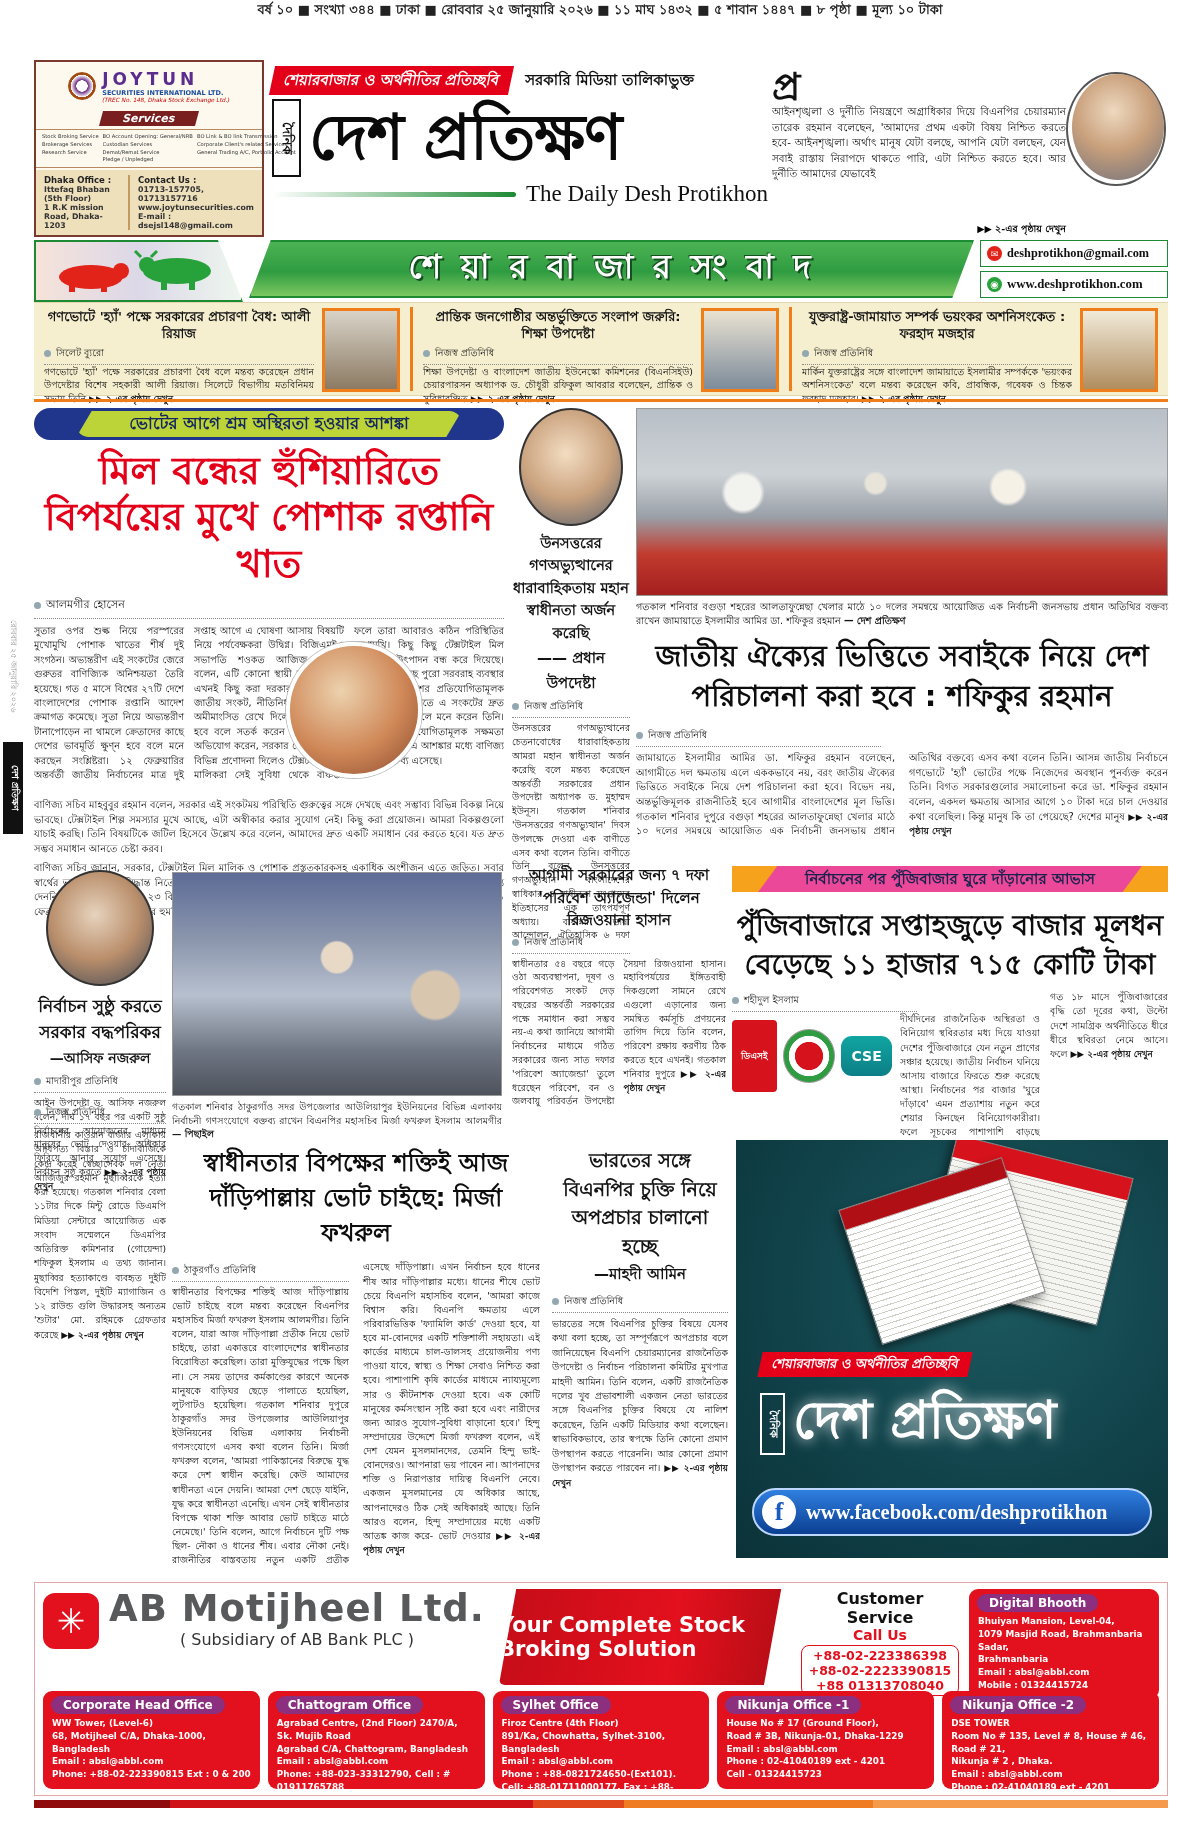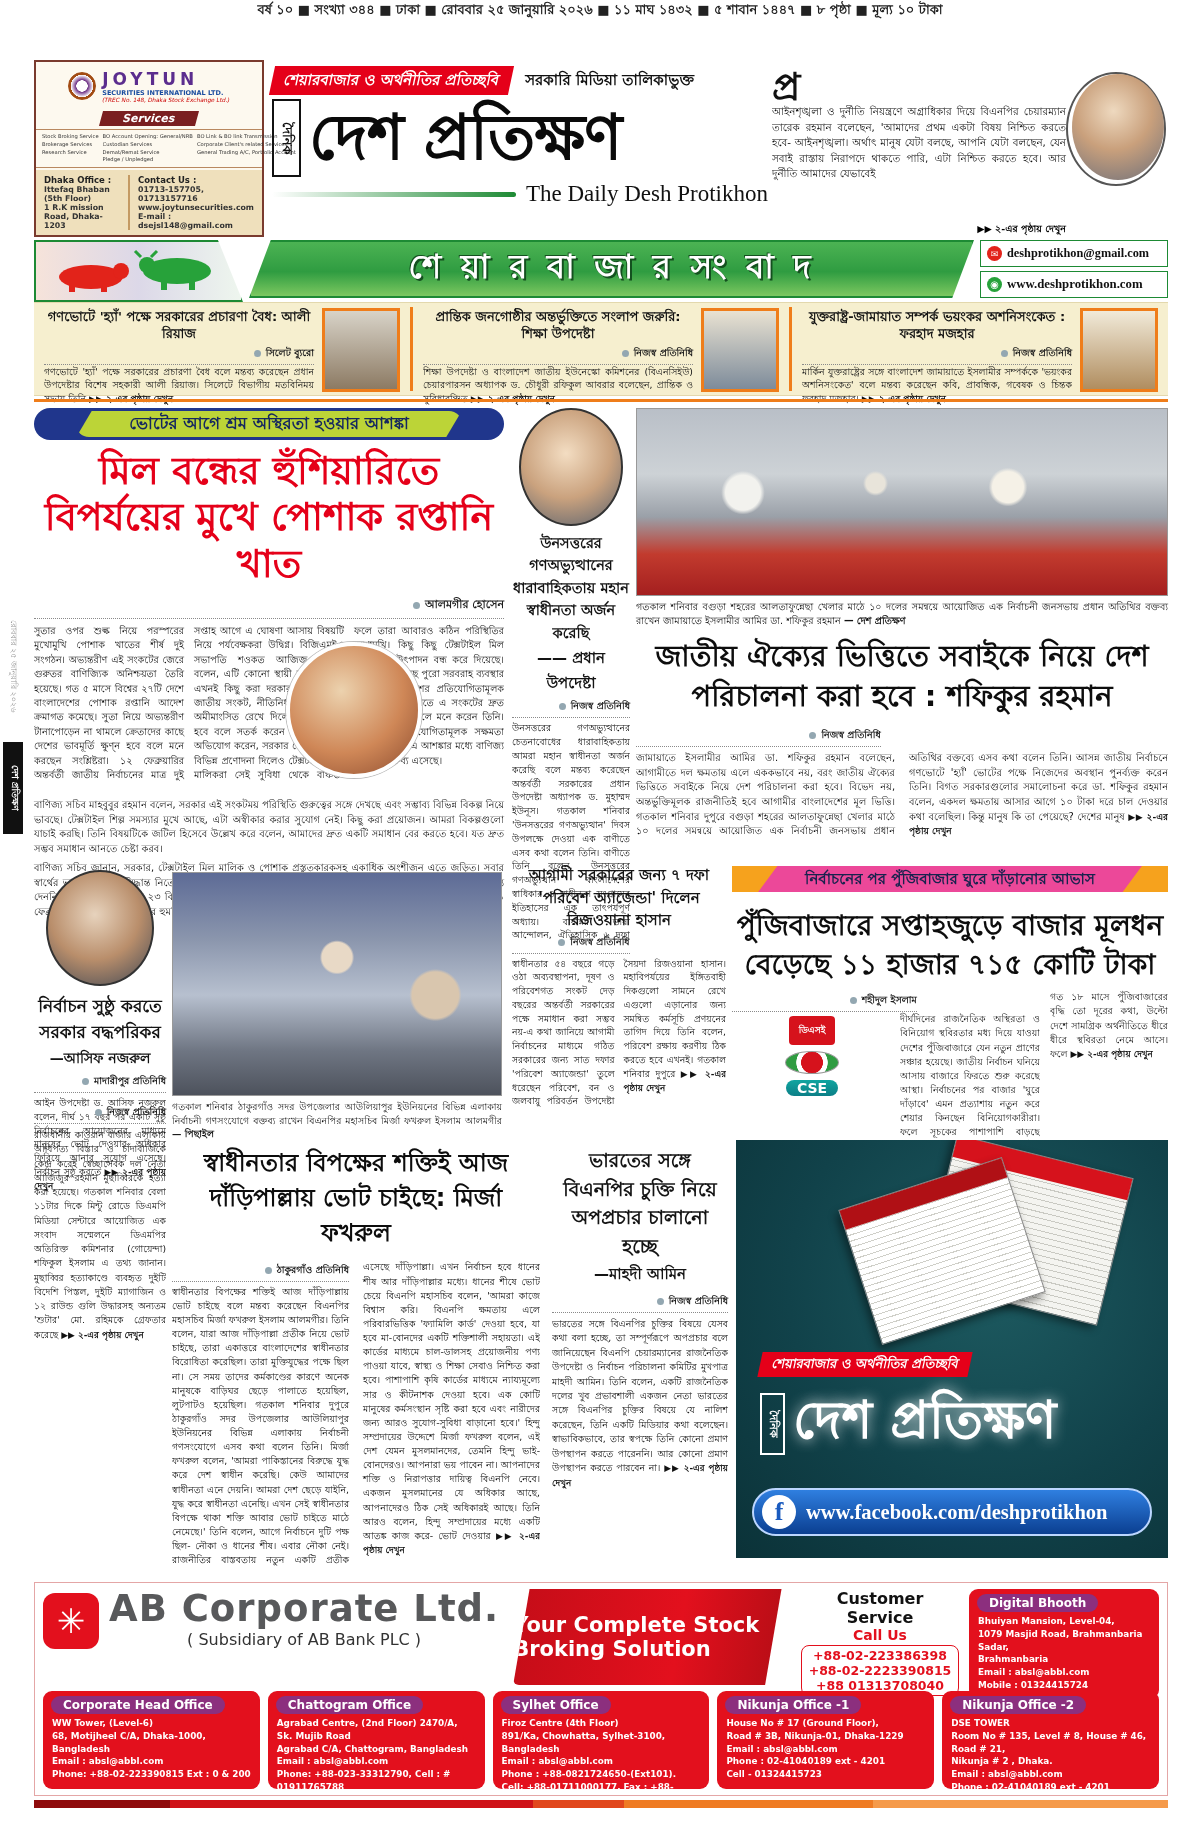--- a/index.html
+++ b/index.html
@@ -2,21 +2,21 @@
 <html><head>
 <meta charset="utf-8">
 <style>
   body{margin:0;background:#888;font-family:"DejaVu Sans","Liberation Sans",sans-serif;}
   .sheet{position:relative;width:1200px;height:1843px;background:#fff;margin:0 auto;overflow:hidden;}
   .abs{position:absolute;}
   .just{text-align:justify;}
   .ctr{text-align:center;}
   .ov{overflow:hidden;}
   .dotline{border-bottom:1.5px dotted #8a8a8a;}
-  .byline{font-size:9.5px;font-weight:bold;color:#1c1c1c;display:flex;align-items:center;gap:5px;padding:3px 0;justify-content:flex-end;}
+  .byline{font-size:9.5px;font-weight:normal;color:#1c1c1c;display:flex;align-items:center;gap:5px;padding:3px 0;}
   .dot{width:7px;height:7px;border-radius:50%;background:#93a7b1;display:inline-block;flex:none;}
   .jump{font-weight:bold;}
   .body-t{font-size:9.8px;line-height:1.5;color:#111;}
   .hl{font-weight:bold;color:#141414;}
   .ph{background:linear-gradient(180deg,#d8d3c8,#8c7a63);}
   .ph-port{background:radial-gradient(circle at 45% 35%,#eed9bf 0%,#c9a07c 45%,#6d6f7a 100%);}
   .orangeb{border:3px solid #ef7d1a;}
   .kicker-navy{background:#20368c;border-radius:16px;position:relative;height:32px;}
   .pill-green{position:absolute;left:9%;right:9%;top:3px;bottom:3px;background:#bcd437;border-radius:13px;
     color:#15275f;font-weight:bold;font-size:16.5px;display:flex;align-items:center;justify-content:center;
@@ -259,21 +259,21 @@
     <div style="height:26px;background:#f6a21d;position:relative;">
       <div style="position:absolute;left:6%;right:6%;top:0;bottom:0;background:#ec4899;clip-path:polygon(5% 0,100% 0,95% 100%,0 100%);display:flex;align-items:center;justify-content:center;font-size:15px;font-weight:bold;color:#18224e;">নির্বাচনের পর পুঁজিবাজার ঘুরে দাঁড়ানোর আভাস</div>
     </div>
     <div class="ctr" style="font-size:28px;font-weight:700;color:#0d0d0d;line-height:1.4;margin-top:14px;">পুঁজিবাজারে সপ্তাহজুড়ে বাজার মূলধন বেড়েছে ১১ হাজার ৭১৫ কোটি টাকা</div>
     <div style="display:flex;gap:10px;margin-top:6px;">
       <div style="flex:1;">
         <div class="byline dotline" style="width:60%;">
             <span class="dot"></span>
             <span>শহীদুল ইসলাম</span>
           </div>
-        <div style="float:left;width:160px;height:80px;margin:4px 8px 2px 0;display:flex;gap:6px;align-items:center;flex-direction:column;">
+        <div style="float:left;width:160px;height:80px;margin:4px 8px 2px 0;display:flex;gap:6px;align-items:center;">
           <span style="width:46px;height:72px;background:#d6121c;border-radius:4px;display:inline-flex;align-items:center;justify-content:center;color:#fff;font-weight:bold;font-size:9px;">ডিএসই</span>
           <span style="width:52px;height:52px;border-radius:50%;background:radial-gradient(circle,#d6121c 0 38%,#fff 40% 55%,#2f9c41 57%);display:inline-block;border:1px solid #999;"></span>
           <span style="width:52px;height:40px;background:linear-gradient(180deg,#10a5a0,#0c7f87);border-radius:11px;display:inline-flex;align-items:center;justify-content:center;color:#fff;font-weight:bold;font-size:14px;">CSE</span>
         </div>
         <div class="just ov" style="font-size:9.4px;line-height:1.5;color:#111;height:152px;">দীর্ঘদিনের রাজনৈতিক অস্থিরতা ও বিনিয়োগ স্থবিরতার মধ্য দিয়ে যাওয়া দেশের পুঁজিবাজারে যেন নতুন প্রাণের সঞ্চার হয়েছে। জাতীয় নির্বাচন ঘনিয়ে আসায় বাজারে ফিরতে শুরু করেছে আস্থা। নির্বাচনের পর বাজার 'ঘুরে দাঁড়াবে' এমন প্রত্যাশায় নতুন করে শেয়ার কিনছেন বিনিয়োগকারীরা। ফলে সূচকের পাশাপাশি বাড়ছে লেনদেনও। গত সপ্তাহে ঢাকা স্টক এক্সচেঞ্জে (ডিএসই) তালিকাভুক্ত কোম্পানিগুলোর বাজার মূলধন বেড়েছে ১১ হাজার ৭১৫ কোটি টাকা। সপ্তাহ শেষে ডিএসইর বাজার মূলধন দাঁড়িয়েছে সাত লাখ কোটি টাকার ওপরে। এর আগে পুঁজিবাজারের কোনো উন্নতি দেখা যায়নি। তবে গত</div>
       </div>
       <div style="width:118px;">
         <div class="just ov" style="font-size:9.4px;line-height:1.5;color:#111;height:168px;">
           <span>গত ১৮ মাসে পুঁজিবাজারের বৃদ্ধি তো দূরের কথা, উল্টো দেশে সামগ্রিক অর্থনীতিতে ধীরে ধীরে স্থবিরতা নেমে আসে। ফলে</span>
           <span class="jump" style="font-size:8.8px;">▶▶ ২-এর পৃষ্ঠায় দেখুন</span>
@@ -359,21 +359,21 @@
     <div class="abs" style="left:16px;right:16px;top:348px;height:48px;border-radius:26px;background:linear-gradient(180deg,#2f7fe0,#0b3f91);border:2px solid #bcd6ff;display:flex;align-items:center;gap:10px;padding:0 8px;box-sizing:border-box;">
       <span class="fb-f">f</span>
       <span style="color:#fff;font-weight:bold;font-size:20.5px;font-family:'Liberation Serif',serif;">www.facebook.com/deshprotikhon</span>
     </div>
   </div>
 
   <div class="abs" style="left:34px;top:1582px;width:1134px;height:214px;border:1.5px solid #e4a6a6;box-sizing:border-box;padding:6px 8px;">
     <div style="display:flex;align-items:flex-start;gap:10px;height:96px;">
       <span style="width:56px;height:56px;border-radius:12px;background:#e3101d;color:#fff;font-size:34px;display:flex;align-items:center;justify-content:center;margin-top:4px;flex:none;">✳</span>
       <span style="flex:none;">
-        <span style="font-size:37px;color:#58595b;font-weight:bold;letter-spacing:1px;display:block;line-height:1.1;">AB Corporate Ltd.</span>
+        <span style="font-size:37px;color:#58595b;font-weight:bold;letter-spacing:1px;display:block;line-height:1.1;">AB Motijheel Ltd.</span>
         <span style="font-size:16px;color:#333;display:block;text-align:center;">( Subsidiary of AB Bank PLC )</span>
       </span>
       <span style="flex:1;align-self:stretch;background:linear-gradient(100deg,#c40d18,#e3101d 60%,#b30d15);clip-path:polygon(6% 0,98% 0,92% 100%,0 100%);display:flex;align-items:center;justify-content:center;margin:0 4px;border-radius:6px;">
         <span style="color:#fff;font-weight:bold;font-size:21px;">Your Complete Stock Broking Solution</span>
       </span>
       <span style="width:158px;flex:none;text-align:center;">
         <span style="font-size:16px;font-weight:900;color:#111;display:block;">Customer Service</span>
         <span style="font-size:14px;font-weight:bold;color:#e3101d;display:block;">Call Us</span>
         <span style="border:1.5px solid #e3101d;border-radius:8px;display:block;padding:2px 4px;margin-top:2px;">
           <span style="font-size:12.5px;font-weight:bold;color:#e3101d;display:block;">+88-02-223386398</span>

